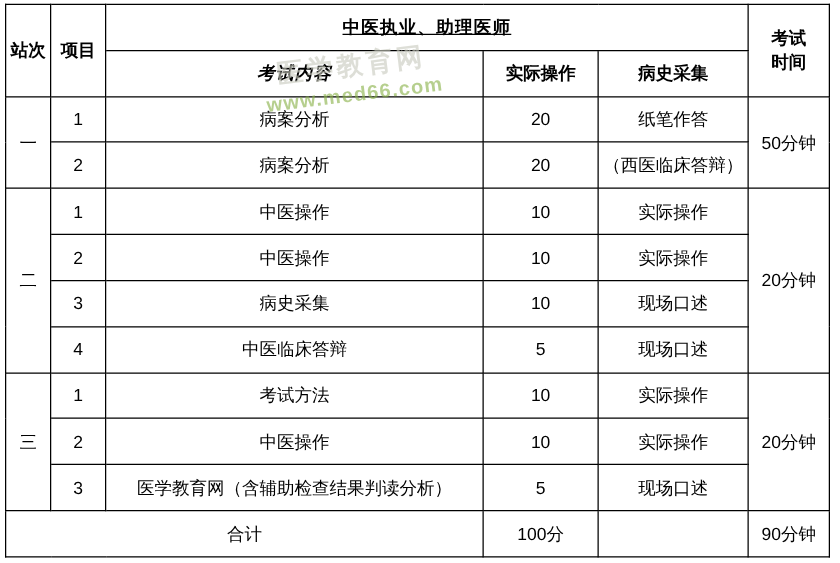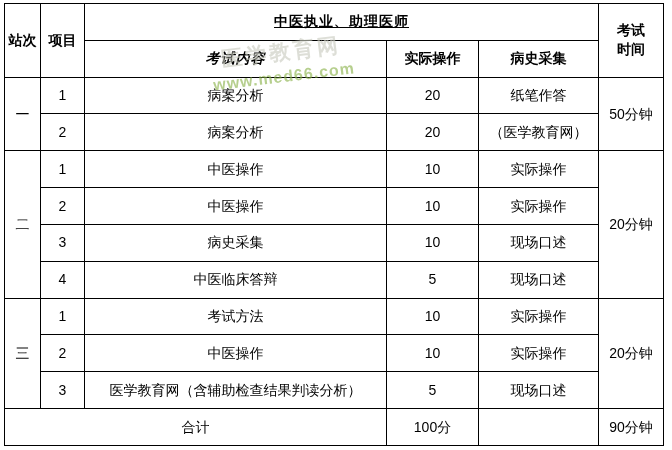--- a/index.html
+++ b/index.html
@@ -132,21 +132,21 @@
         <td>1</td>
         <td>病案分析</td>
         <td>20</td>
         <td>纸笔作答</td>
         <td rowspan="2">50分钟</td>
       </tr>
       <tr>
         <td>2</td>
         <td>病案分析</td>
         <td>20</td>
-        <td>（医学教育网）</td>
+        <td>（西医临床答辩）</td>
       </tr>
 
       <tr>
         <td rowspan="4" class="station-cell">二</td>
         <td>1</td>
         <td>中医操作</td>
         <td>10</td>
         <td>实际操作</td>
         <td rowspan="4">20分钟</td>
       </tr>

